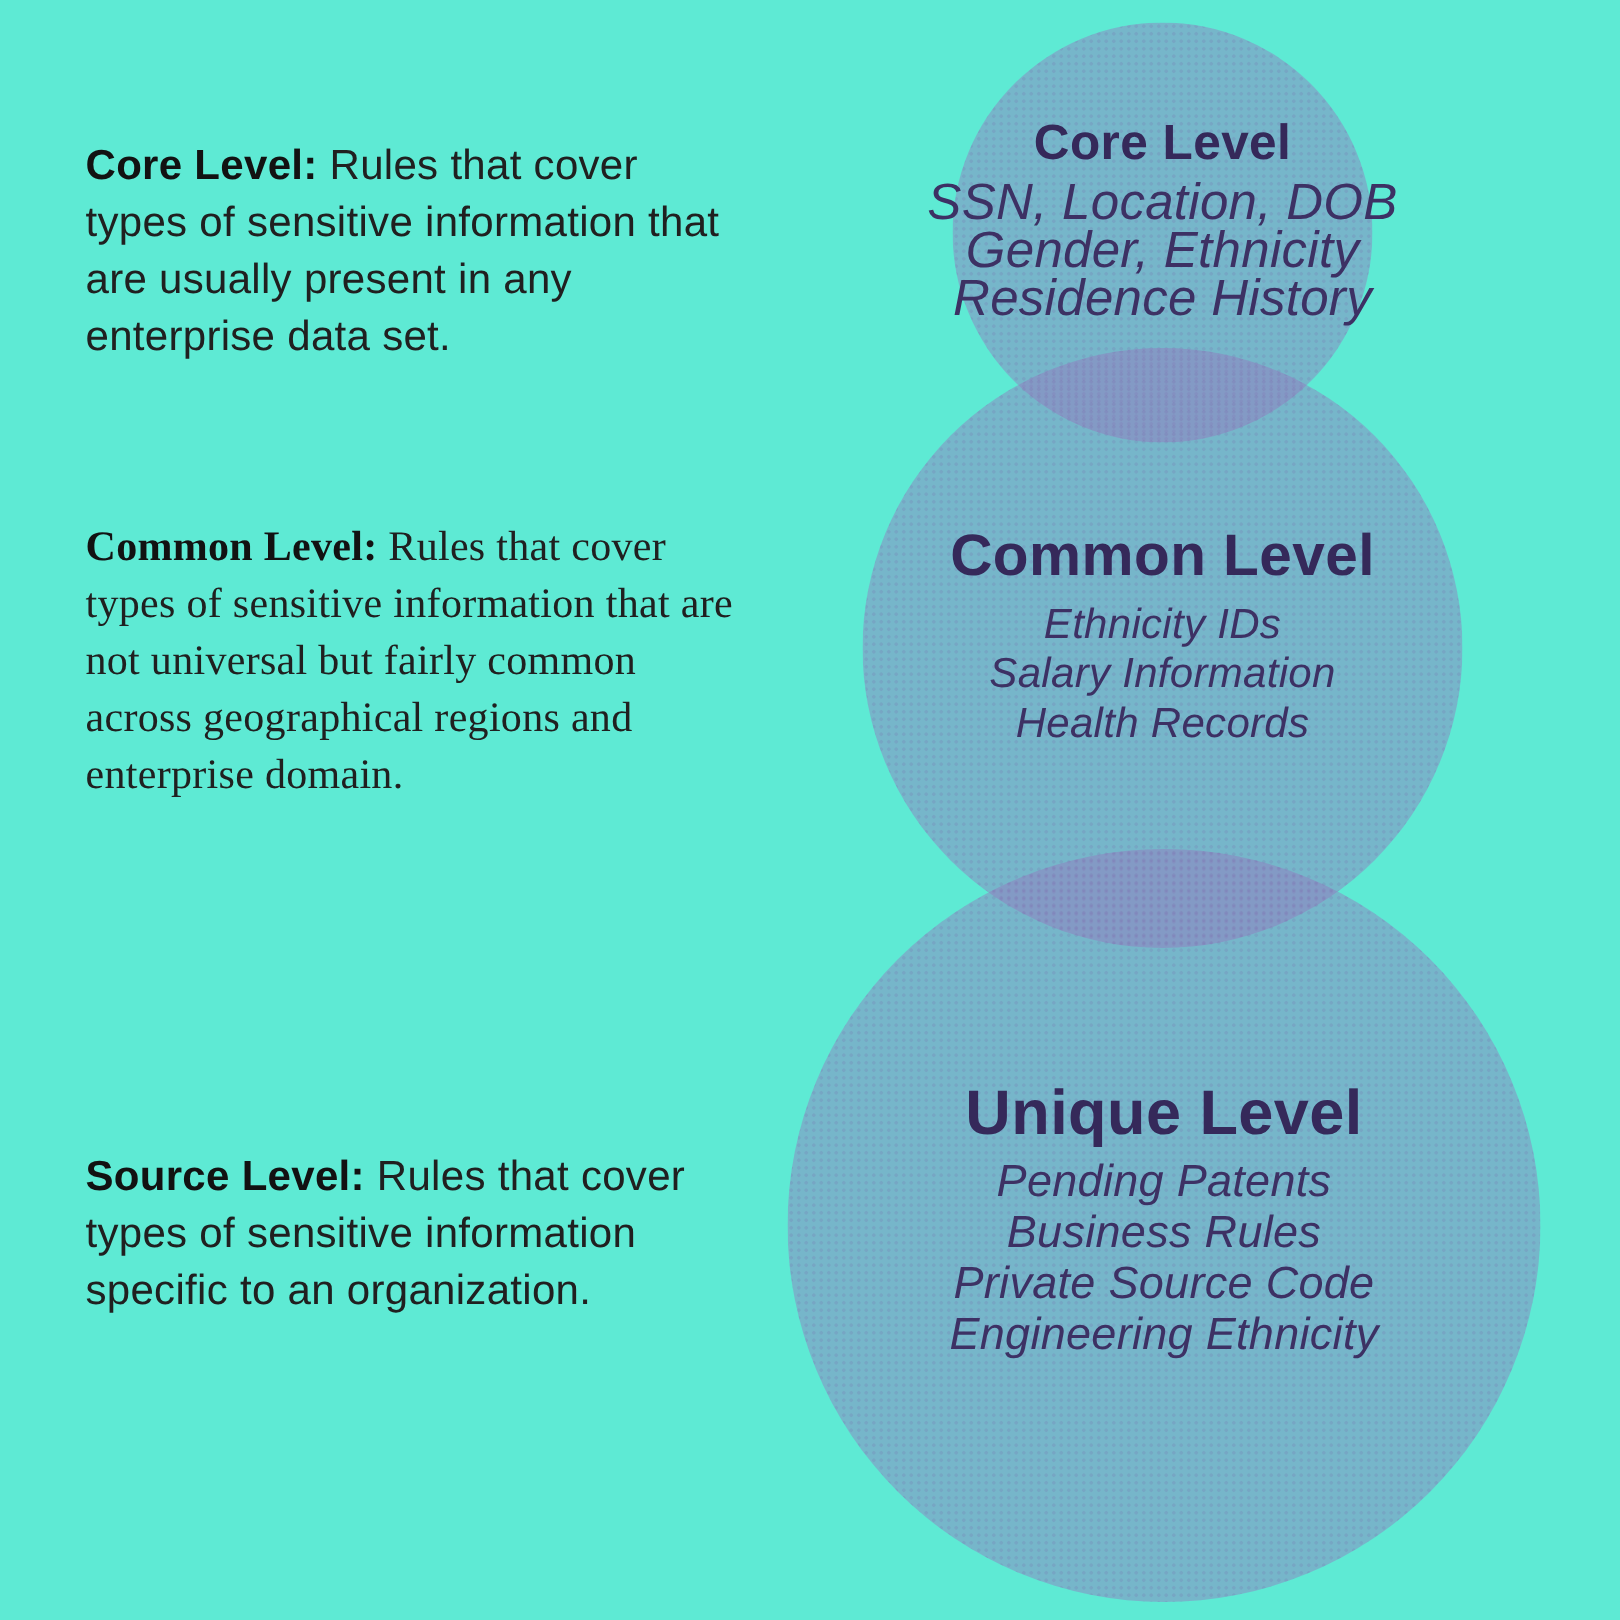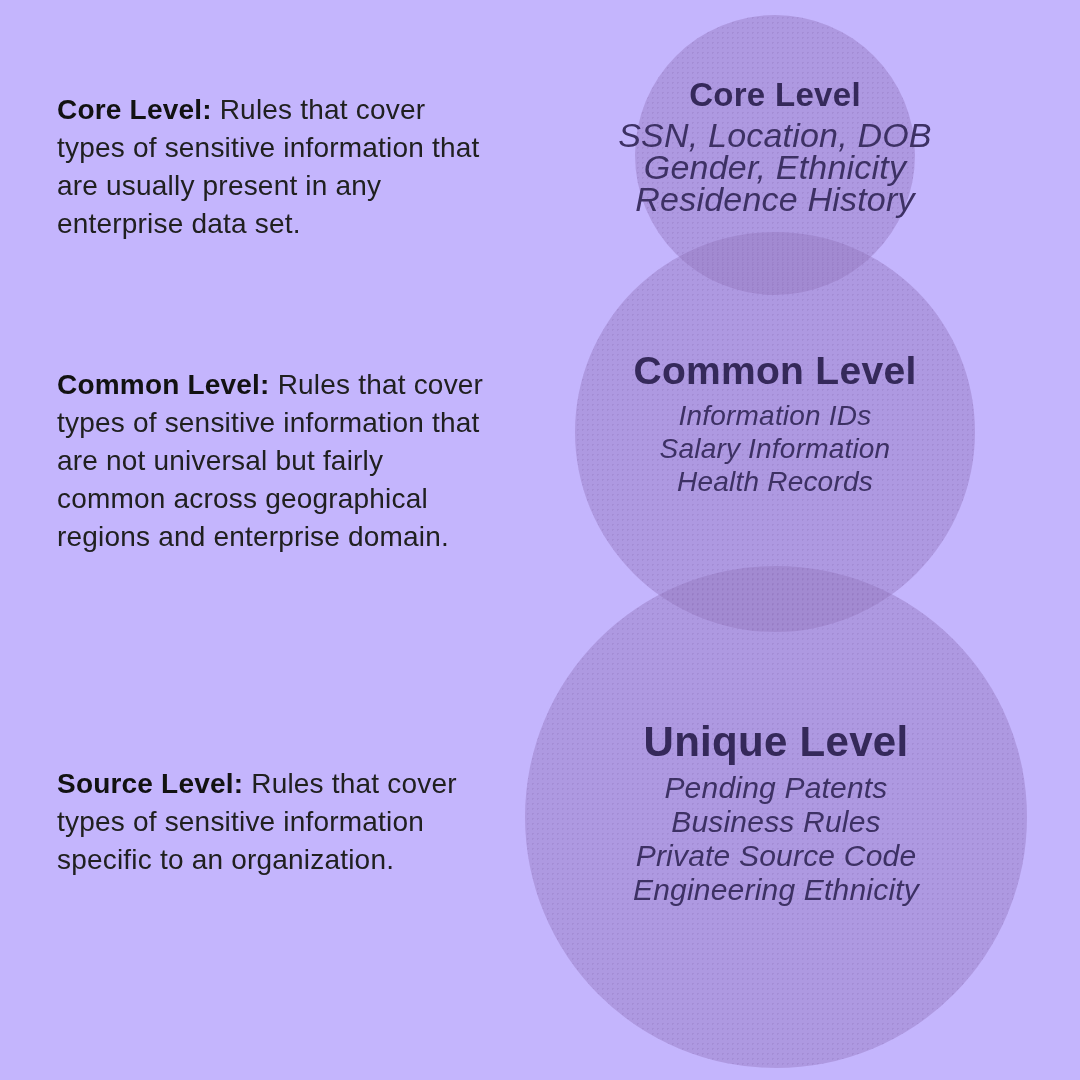--- a/index.html
+++ b/index.html
@@ -4,41 +4,41 @@
 <style>
   html, body {
     margin: 0;
     padding: 0;
     background: #ffffff;
   }
   .canvas {
     position: relative;
     width: 1080px;
     height: 1080px;
-    background: #c4b5fd;
+    background: #5eead4;
     overflow: hidden;
     font-family: "Liberation Sans", "DejaVu Sans", sans-serif;
   }
 
   
   .desc {
     position: absolute;
     left: 57px;
     width: 438px;
     font-size: 28px;
     line-height: 38px;
     letter-spacing: 0.2px;
     color: #202020;
   }
   .desc .lead {
     font-weight: bold;
     color: #121212;
   }
   .desc-core   { top: 63px;  }
-  .desc-common { top: 338px; }
+  .desc-common { top: 318px; font-family: Liberation Serif, serif; }
   .desc-unique { top: 737px; }
 
   
   .circle {
     position: absolute;
     border-radius: 50%;
     background-color: rgba(148, 119, 191, 0.45);
     background-image: radial-gradient(rgba(118, 88, 162, 0.18) 1px, rgba(0,0,0,0) 1px);
     background-size: 5px 5px;
     display: flex;
@@ -111,21 +111,21 @@
     <div class="circle-items">
       <div class="item">SSN, Location, DOB</div>
       <div class="item">Gender, Ethnicity</div>
       <div class="item">Residence History</div>
     </div>
   </div>
 
   <div class="circle circle-common">
     <div class="circle-title">Common Level</div>
     <div class="circle-items">
-      <div class="item">Information IDs</div>
+      <div class="item">Ethnicity IDs</div>
       <div class="item">Salary Information</div>
       <div class="item">Health Records</div>
     </div>
   </div>
 
   <div class="circle circle-unique">
     <div class="circle-title">Unique Level</div>
     <div class="circle-items">
       <div class="item">Pending Patents</div>
       <div class="item">Business Rules</div>

